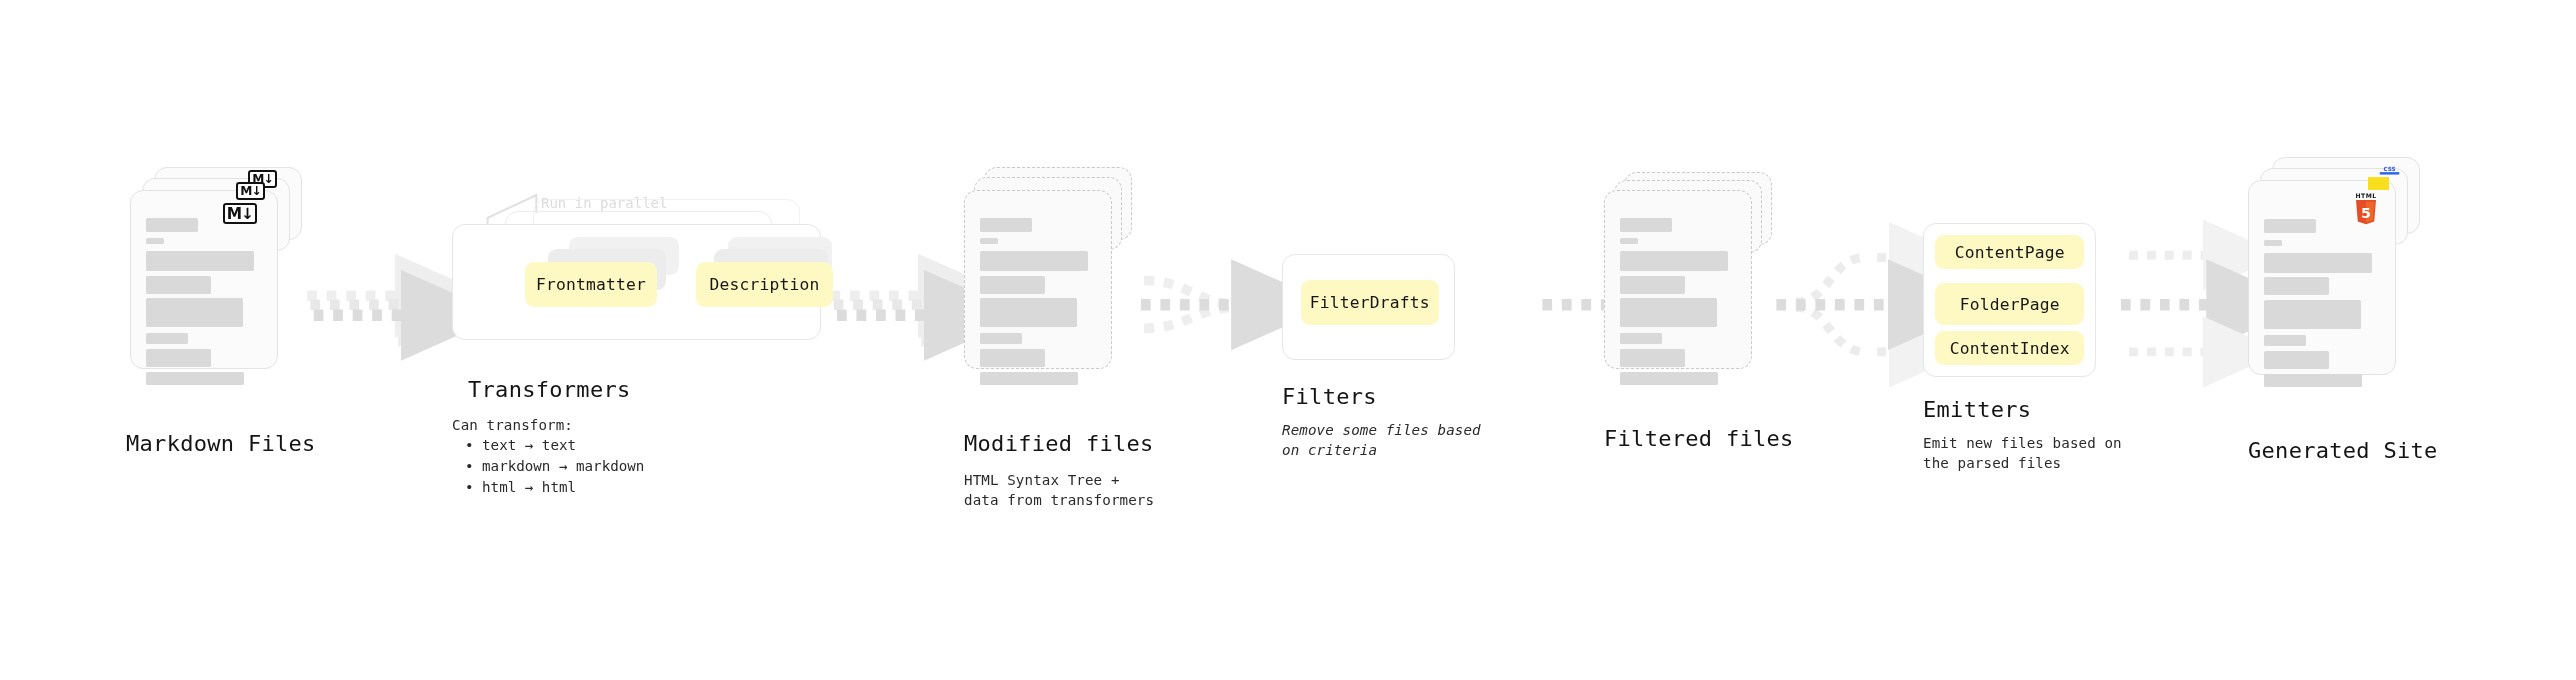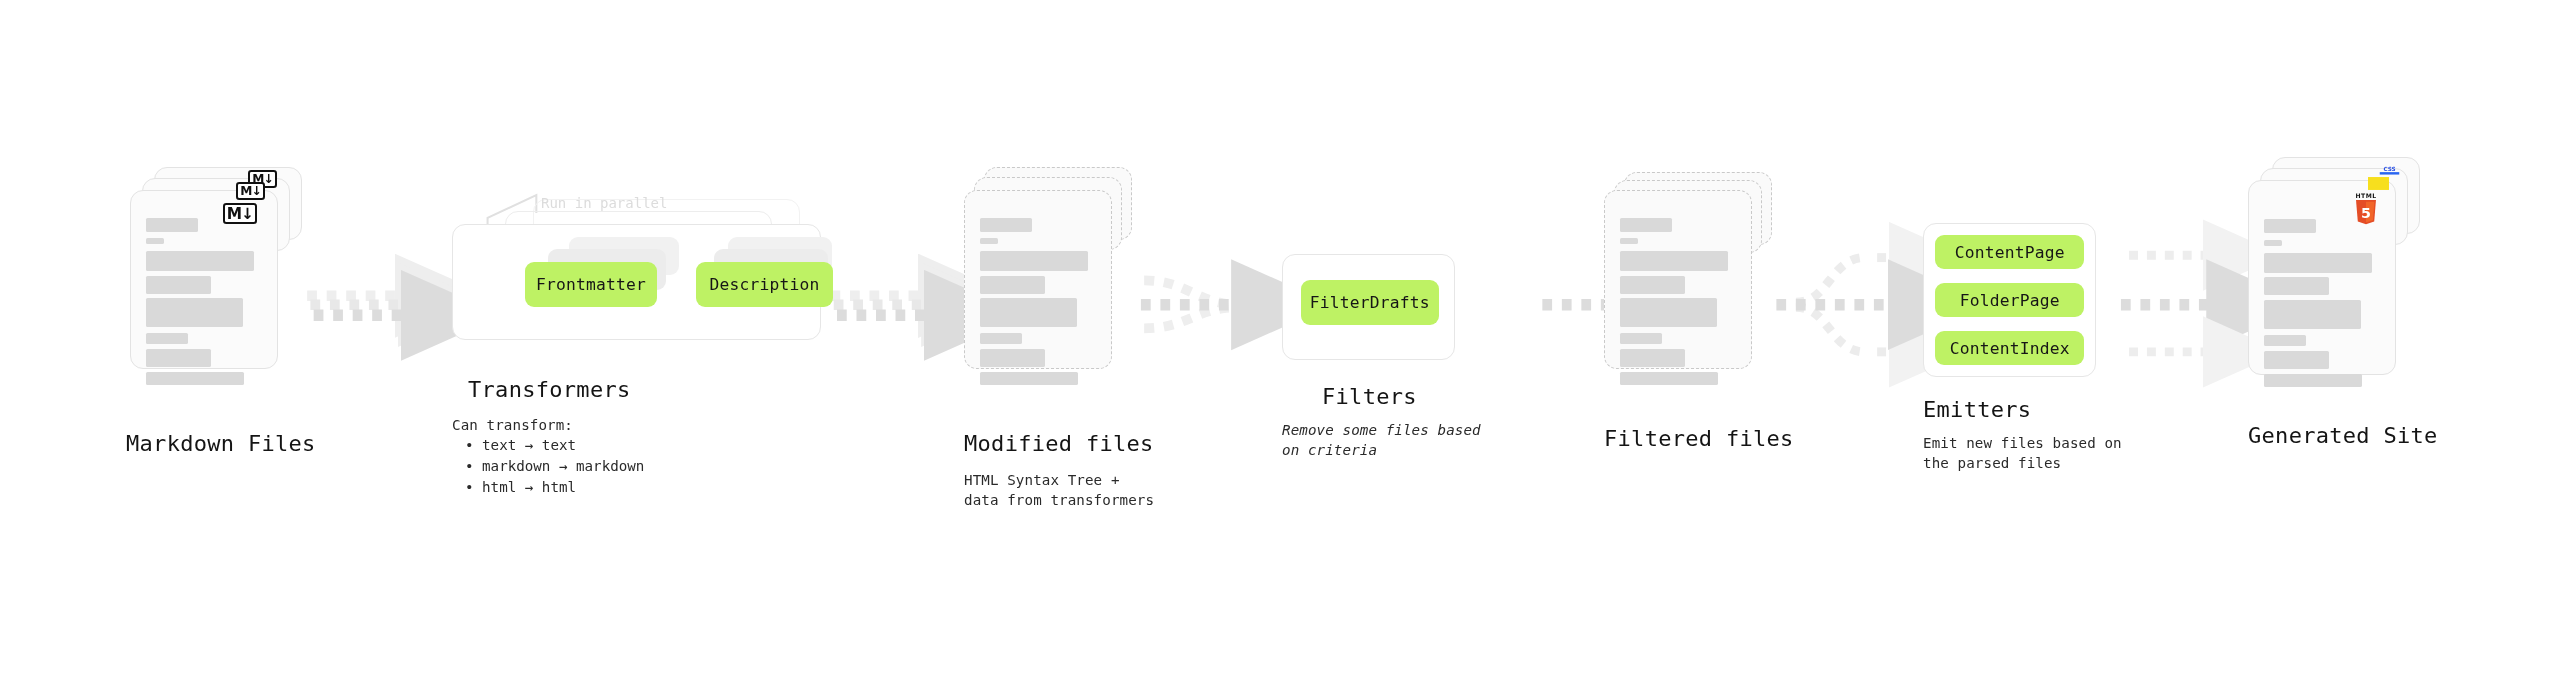--- a/index.html
+++ b/index.html
@@ -101,21 +101,21 @@
   .groupbox {
     position: absolute;
     border: 1.6px solid #e6e6e6;
     border-radius: 13px;
     background: transparent;
     box-sizing: border-box;
   }
   .groupbox.filled { background: #ffffff; }
   .chip {
     position: absolute;
-    background: #bef264;
+    background: #fef9c3;
     border-radius: 9px;
     display: flex;
     align-items: center;
     justify-content: center;
     font-size: 16.3px;
     color: #161616;
     letter-spacing: 0.2px;
     white-space: nowrap;
     box-sizing: border-box;
   }
@@ -258,21 +258,21 @@
     </div>
   </div>
   <div class="title" style="left:964px; top:431px;">Modified files</div>
   <div class="subtitle" style="left:964px; top:471px;">HTML Syntax Tree +
 data from transformers</div>
 
   <div class="node" style="left:1282px; top:254px;">
     <div class="groupbox filled" style="left:0px; top:0px; width:173px; height:106px;"></div>
     <div class="chip" style="left:18.7px; top:26px; width:138px; height:45px;">FilterDrafts</div>
   </div>
-  <div class="title" style="left:1282px; top:384px;margin-left:40px;">Filters</div>
+  <div class="title" style="left:1282px; top:384px;">Filters</div>
   <div class="subtitle" style="left:1282px; top:421px;font-style:italic;">Remove some files based
 on criteria</div>
 
   <div class="cardstack node" style="left:1604px; top:172px;">
     <div class="card dashed" style="left:19.5px; top:0px; width:148px; height:73px;"></div>
     <div class="card dashed" style="left:9.8px; top:8.1px; width:148px; height:73px;"></div>
     <div class="card dashed" style="left:0px; top:18px; width:148px; height:179px;">
       <div class="skel" style="left:14.6px; top:27px; width:52px; height:14px;"></div>
       <div class="skel" style="left:14.6px; top:47px; width:18.7px; height:5.7px;"></div>
       <div class="skel" style="left:14.6px; top:60px; width:108px; height:19.5px;"></div>
@@ -281,21 +281,21 @@
       <div class="skel" style="left:14.6px; top:142px; width:42px; height:11.4px;"></div>
       <div class="skel" style="left:14.6px; top:158px; width:65px; height:18px;"></div>
       <div class="skel" style="left:14.6px; top:181px; width:98px; height:13px;"></div>
     </div>
   </div>
   <div class="title" style="left:1604px; top:426px;">Filtered files</div>
 
   <div class="node" style="left:1923px; top:223px;">
     <div class="groupbox filled" style="left:0px; top:0px; width:173px; height:154px;"></div>
     <div class="chip" style="left:12.2px; top:12.2px; width:149px; height:34px;">ContentPage</div>
-    <div class="chip" style="left:12.2px; top:60px; width:149px; height:34px;">FolderPage</div>
+    <div class="chip" style="left:12.2px; top:60px; width:149px; height:42px;">FolderPage</div>
     <div class="chip" style="left:12.2px; top:108px; width:149px; height:34px;">ContentIndex</div>
   </div>
   <div class="title" style="left:1923px; top:397px;">Emitters</div>
   <div class="subtitle" style="left:1923px; top:434px;">Emit new files based on
 the parsed files</div>
 
   <div class="cardstack node" style="left:2248px; top:157px;">
     <div class="card" style="left:24.4px; top:0px; width:148px; height:77px;"></div>
     <div class="card" style="left:12.2px; top:11.4px; width:148px; height:77px;"></div>
     <div class="card front" style="left:0px; top:23px; width:148px; height:195px;">
@@ -324,16 +324,16 @@
 
     <div class="badge-html" style="left:104px; top:36px; width:28px; height:34px;">
       <span class="word" style="font-size:6.1px; letter-spacing:0.5px;">HTML</span>
       <svg width="28" height="28" viewBox="0 0 34 38" style="margin-top:0.8px;">
         <path d="M3,0 L31,0 L28.5,30 L17,34 L5.5,30 z" fill="#e44d26"></path>
         <path d="M17,2.5 L28.8,2.5 L26.7,28.5 L17,31.5 z" fill="#f16529"></path>
         <text x="17" y="25" font-family="DejaVu Sans, sans-serif" font-size="20" font-weight="bold" fill="#ffffff" text-anchor="middle">5</text>
       </svg>
     </div>
   </div>
-  <div class="title" style="left:2248px; top:423px;">Generated Site</div>
+  <div class="title" style="left:2248px; top:438px;">Generated Site</div>
 
 </div>
 
 
 </body></html>

